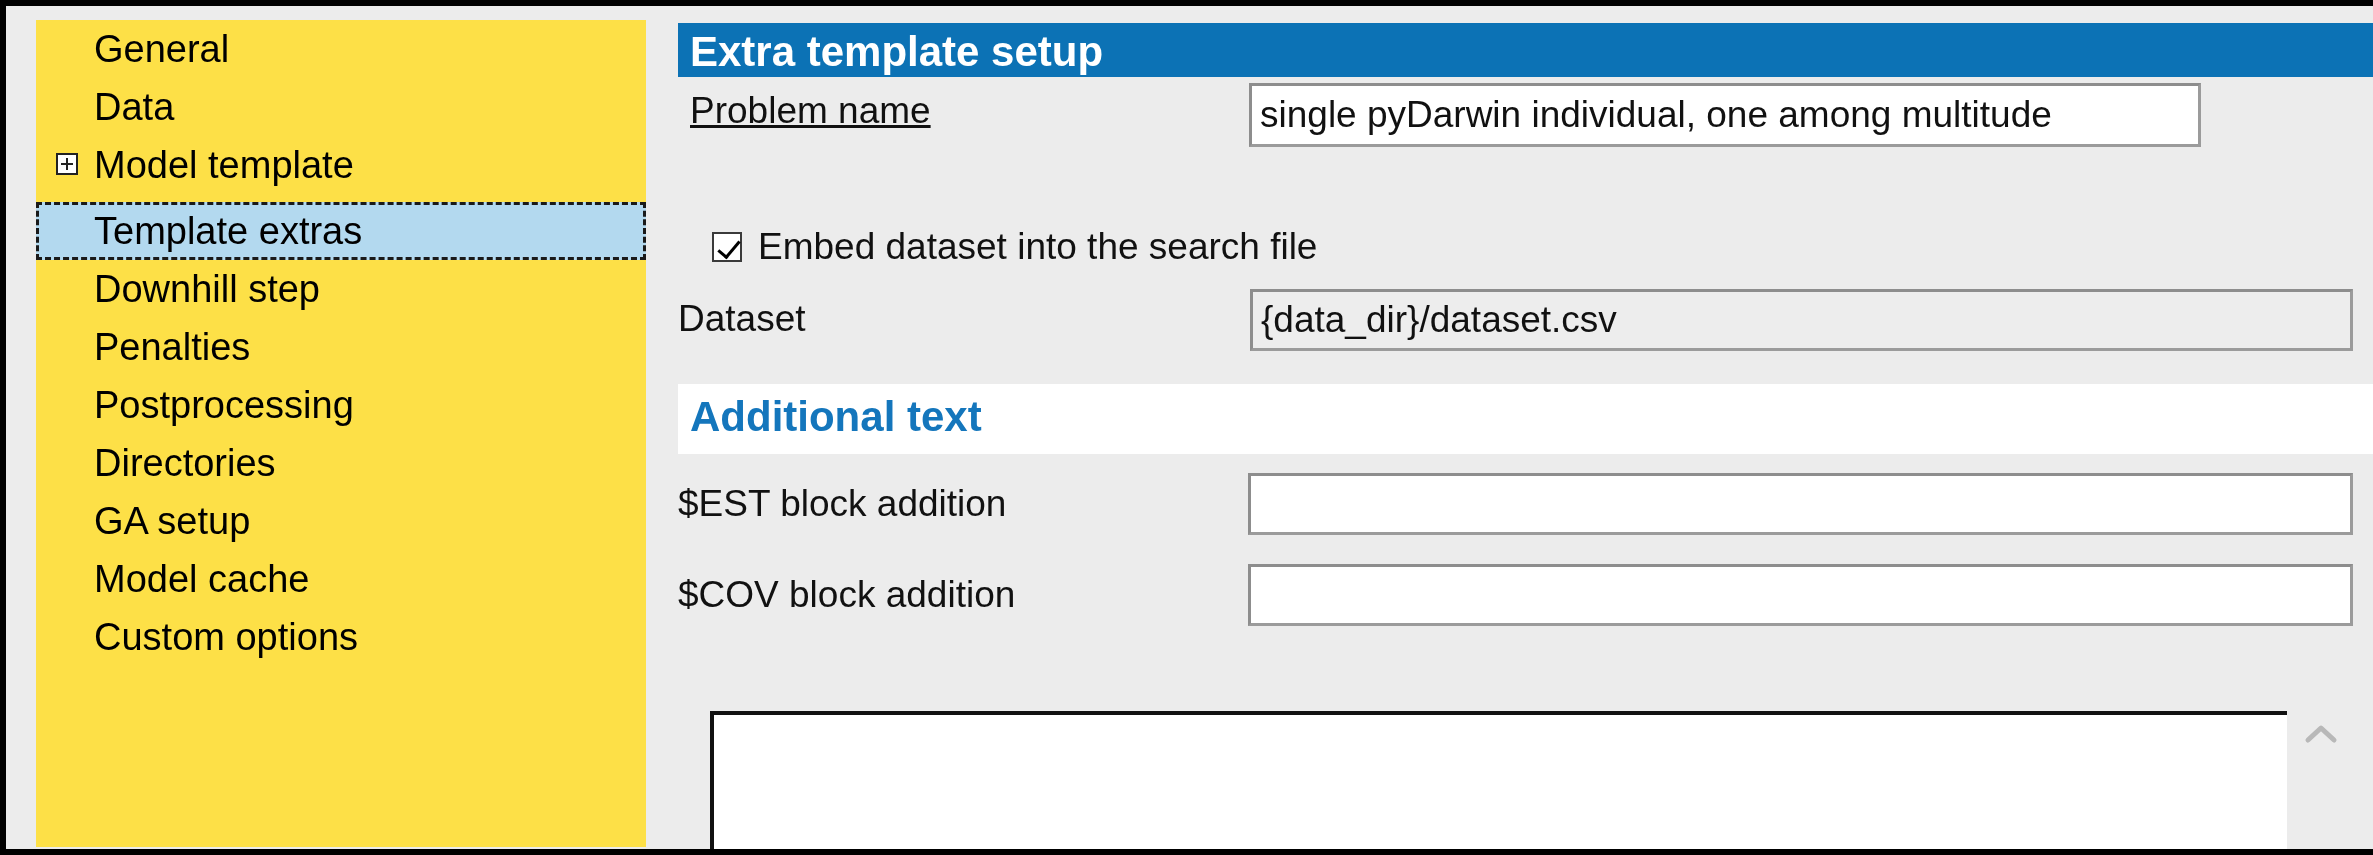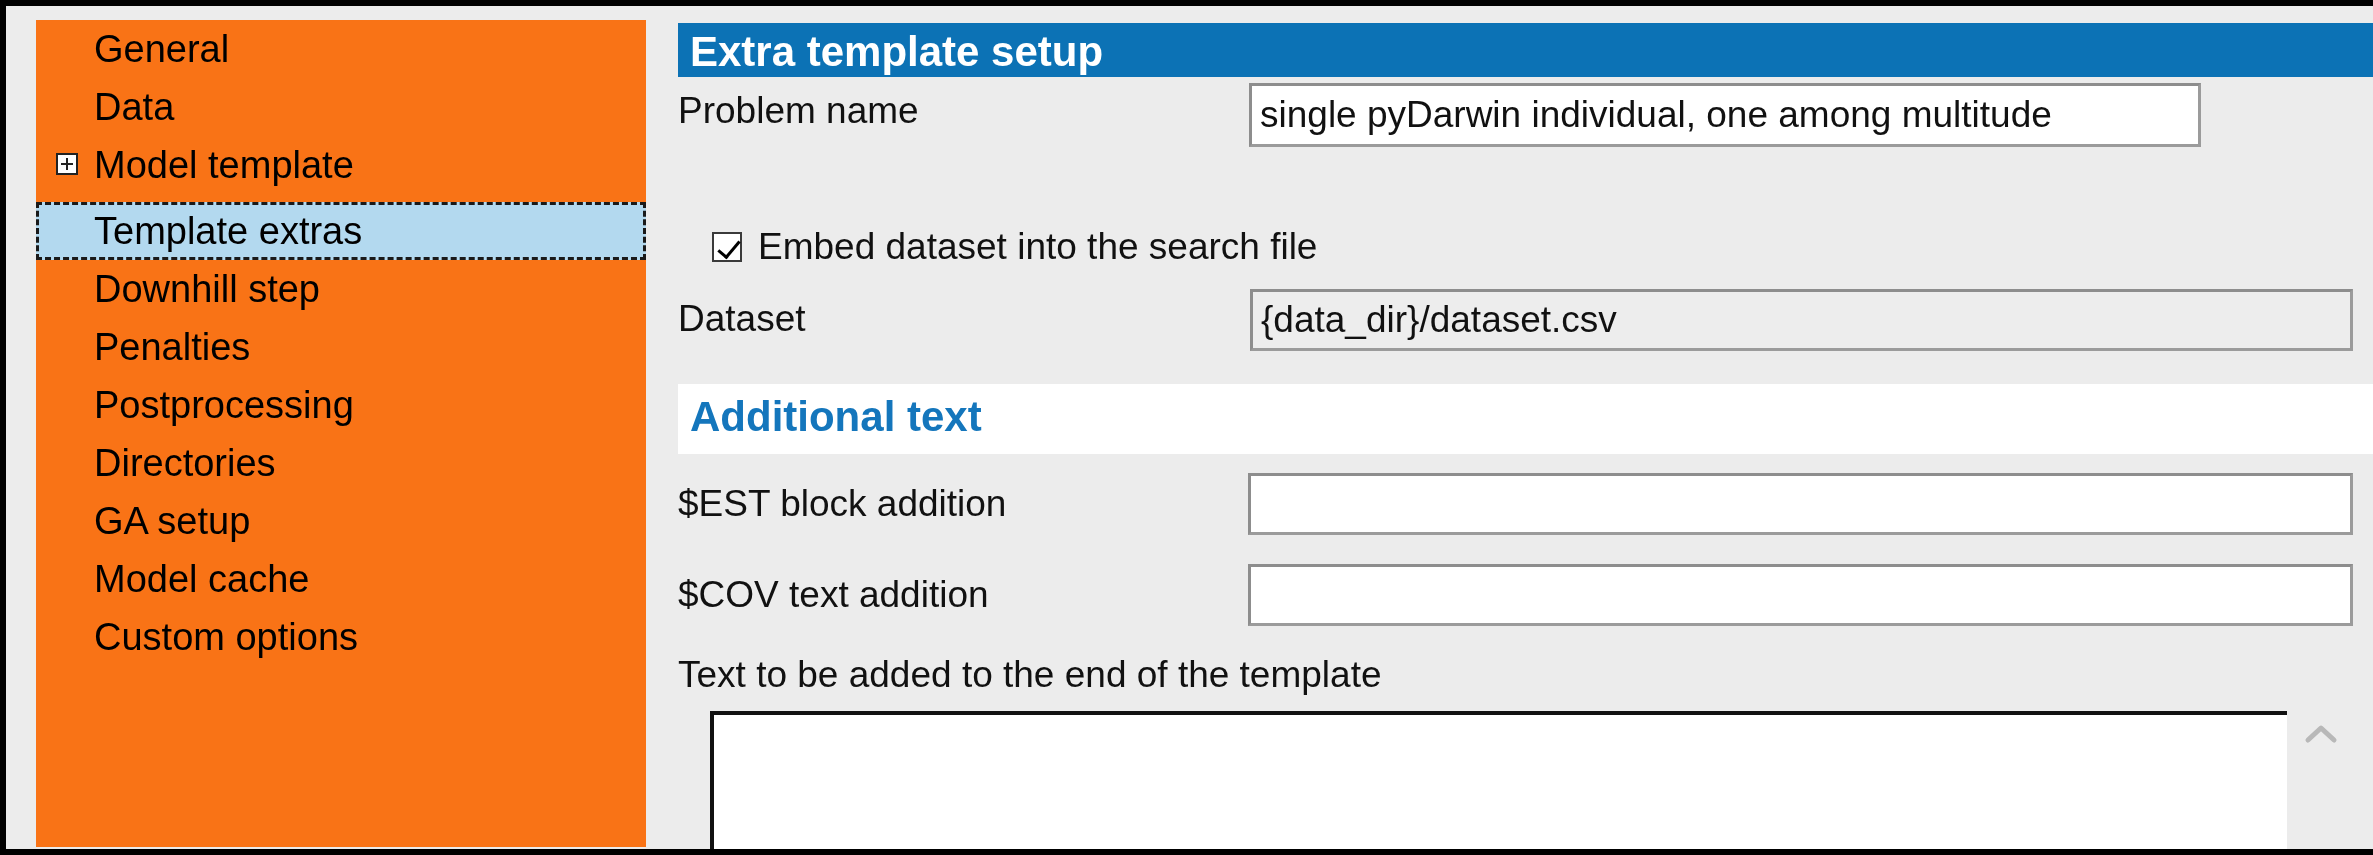--- a/index.html
+++ b/index.html
@@ -22,21 +22,21 @@
     overflow: hidden;
   }
 
   
   #sidebar {
     position: absolute;
     left: 30px;
     top: 14px;
     width: 610px;
     height: 827px;
-    background: #f97316;
+    background: #fde047;
     box-sizing: border-box;
   }
   .nav-item {
     position: relative;
     height: 58px;
     line-height: 58px;
     font-size: 38px;
     color: #000000;
     white-space: nowrap;
     box-sizing: border-box;
@@ -219,44 +219,43 @@
       <div class="nav-item"><span>Directories</span></div>
       <div class="nav-item"><span>GA setup</span></div>
       <div class="nav-item"><span>Model cache</span></div>
       <div class="nav-item"><span>Custom options</span></div>
     </div>
 
   <div id="main">
 
     <div class="section-bar filled">Extra template setup</div>
 
-    <div class="field-label" style="left:0px; top:84px;">Problem name</div>
+    <div class="field-label" style="left:12px; top:84px;text-decoration:underline;">Problem name</div>
 
     <div class="text-input" style="left:571px; top:77px; width:952px; height:64px;">single pyDarwin individual, one among multitude</div>
 
     <div class="checkbox-row" style="left:34px; top:203px;">
       <span class="checkbox-box"></span>
       <span class="checkbox-label">Embed dataset into the search file</span>
     </div>
 
     <div class="field-label" style="left:0px; top:292px;">Dataset</div>
 
     <div class="text-input readonly" style="left:572px; top:283px; width:1103px; height:62px;">{data_dir}/dataset.csv</div>
 
     <div class="section-bar plain">Additional text</div>
 
     <div class="field-label" style="left:0px; top:477px;">$EST block addition</div>
 
     <div class="text-input" style="left:570px; top:467px; width:1105px; height:62px;"></div>
 
-    <div class="field-label" style="left:0px; top:568px;">$COV text addition</div>
+    <div class="field-label" style="left:0px; top:568px;">$COV block addition</div>
 
     <div class="text-input" style="left:570px; top:558px; width:1105px; height:62px;"></div>
 
-    <div id="textarea-label">Text to be added to the end of the template</div>
 
     <div id="textarea-box"></div>
 
     <div id="textarea-scrollbar"></div>
 
     <div id="scroll-up-arrow">
       <svg viewBox="0 0 34 24" width="34" height="24" aria-hidden="true">
         <path d="M4 18 L17 6 L30 18" stroke="#b8b8b8" stroke-width="5" fill="none" stroke-linecap="round" stroke-linejoin="round"></path>
       </svg>
     </div>

